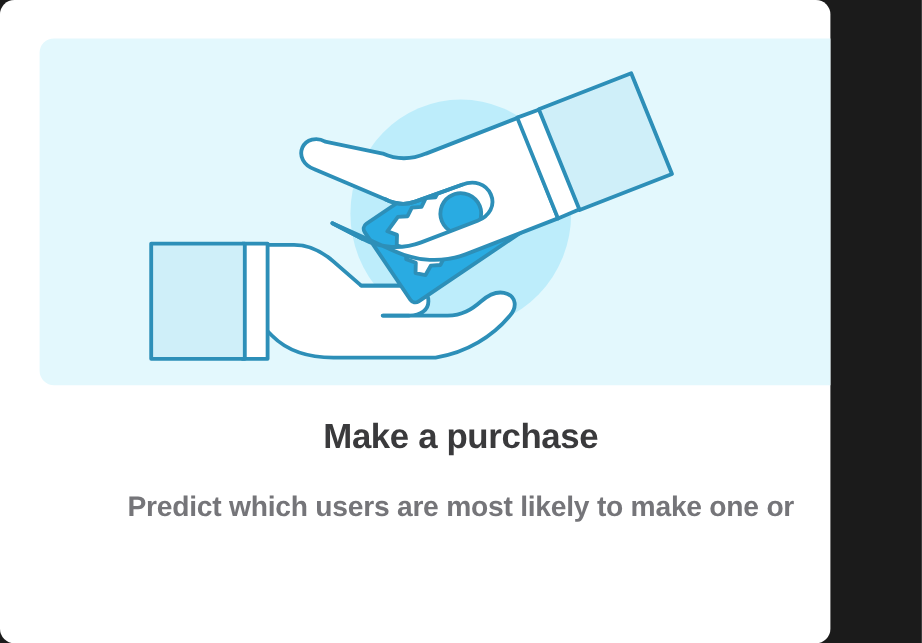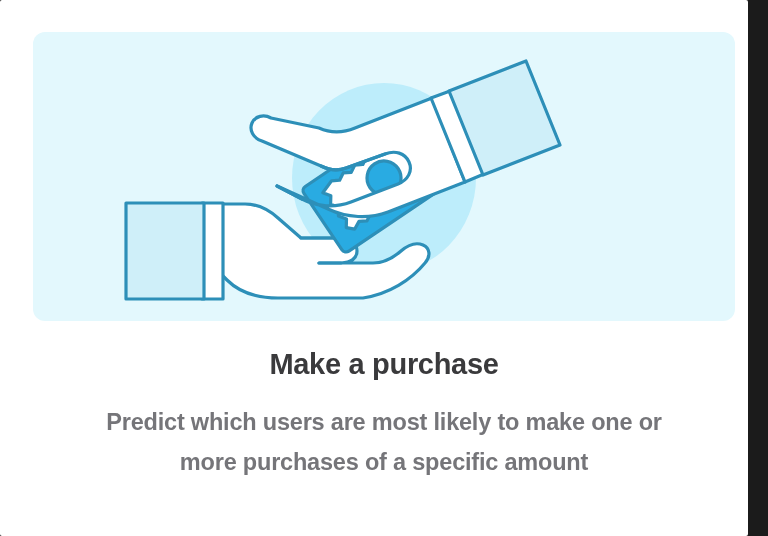--- a/index.html
+++ b/index.html
@@ -9,24 +9,24 @@
   }
   body {
     width: 768px;
     height: 536px;
     overflow: hidden;
     font-family: "Liberation Sans", sans-serif;
   }
 
   #card {
     position: relative;
-    width: 748px;
+    width: 692px;
     height: 536px;
     background: #ffffff;
-    border-radius: 2px;
+    border-radius: 12px;
     box-sizing: border-box;
     overflow: hidden;
   }
 
   
   #illus-panel {
     position: absolute;
     left: 33px;
     top: 32px;
     width: 702px;
@@ -160,17 +160,16 @@
 
       </g>
     </svg>
   </div>
 
   <div id="text-block">
     <h2 id="title">Make a purchase</h2>
     <p id="subtitle">
       <span>Predict which users are most likely to make one or</span>
       <br>
-      <span>more purchases of a specific amount</span>
     </p>
   </div>
 
 </div>
 
 </body></html>

